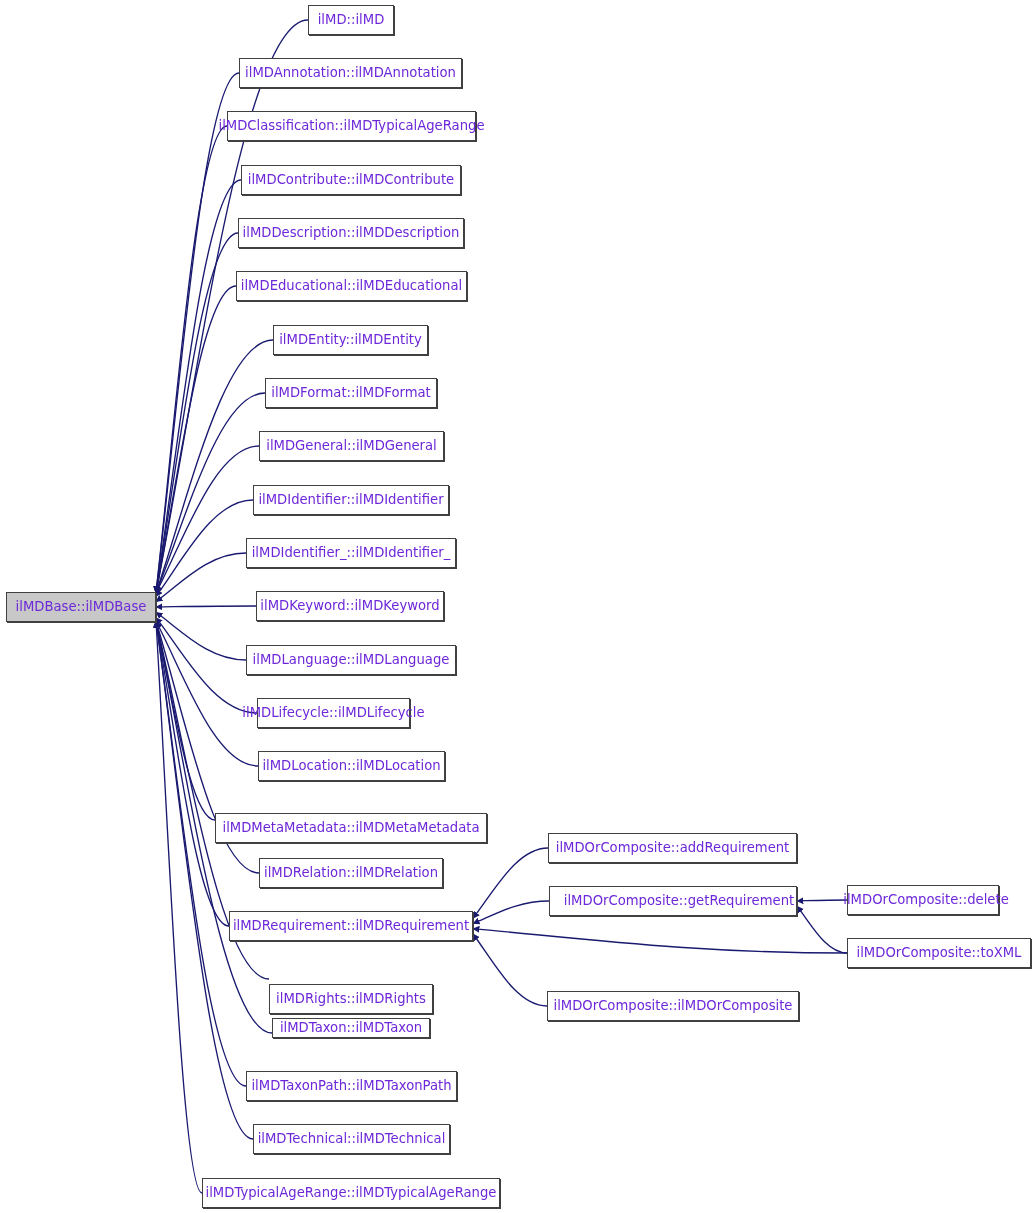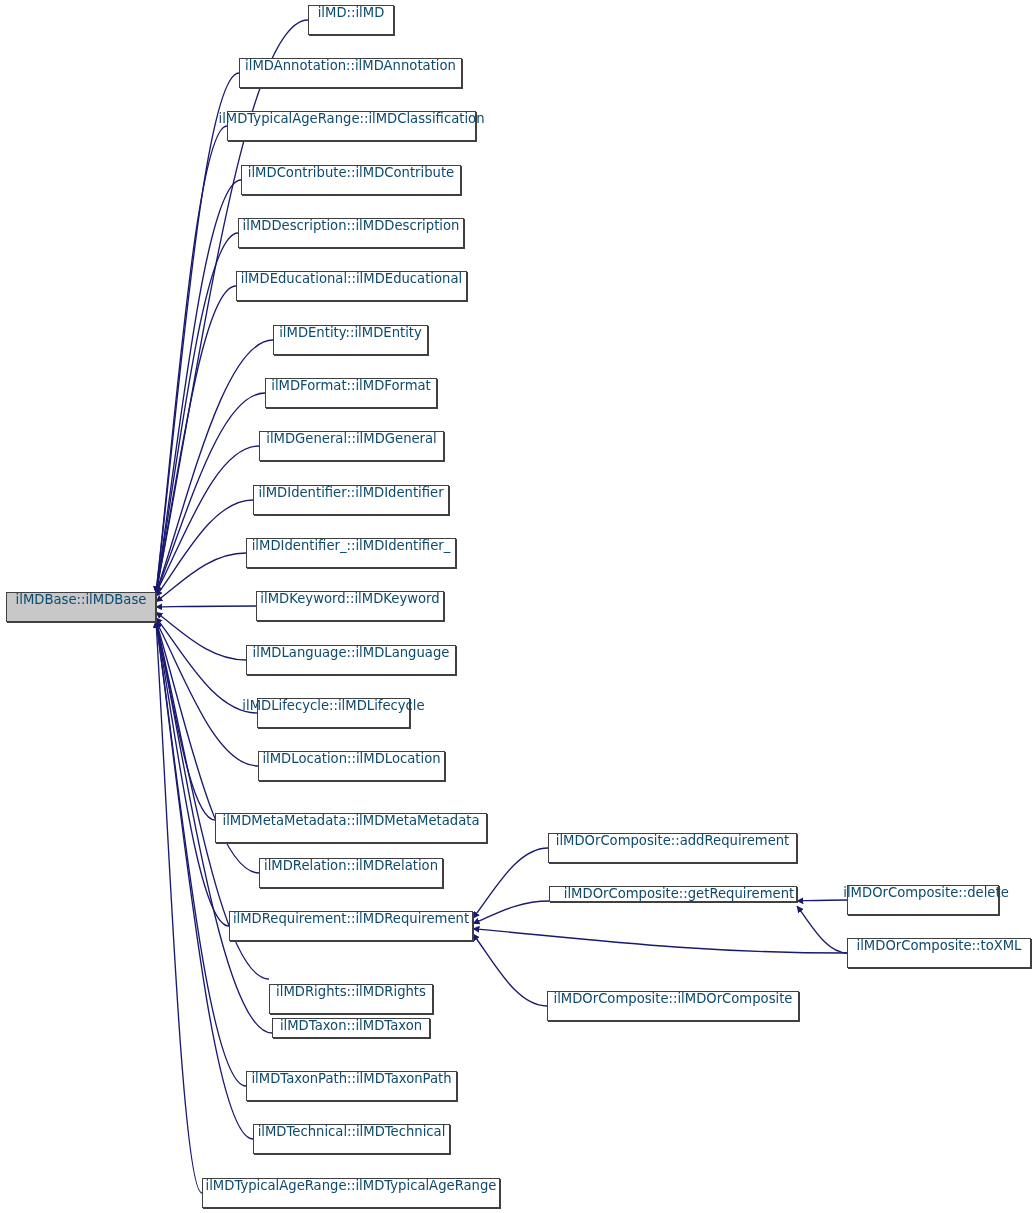--- a/index.html
+++ b/index.html
@@ -5,22 +5,22 @@
   html,body{margin:0;padding:0;background:#ffffff;}
   body{
     width:1035px;height:1213px;position:relative;overflow:hidden;
     font-family:"DejaVu Sans","Liberation Sans",sans-serif;
   }
   #graph{position:absolute;left:0;top:0;width:1035px;height:1213px;}
   .node-box{
     position:absolute;box-sizing:border-box;
     border:1px solid #404040;
     background:#ffffff;
-    display:flex;justify-content:center;
-    font-size:13.2px;color:#0c4a6e;white-space:nowrap;
+    display:flex;align-items:center;justify-content:center;
+    font-size:13.2px;color:#6d28d9;white-space:nowrap;
     letter-spacing:0px;
     box-shadow:1px 1px 0 0 #404040;
   }
   .node-box.root{background:#c8c8c8;}
   .node-label{pointer-events:none;line-height:1;}
 </style>
 </head>
 <body>
 
 <svg id="graph" viewBox="0 0 1035 1213" xmlns="http://www.w3.org/2000/svg">
@@ -66,21 +66,21 @@
     <div class="node-box root" style="left: 6px; top: 592px; width: 150px; height: 30px;">
       <span class="node-label">ilMDBase::ilMDBase</span>
     </div>
     <div class="node-box" style="left: 308px; top: 5px; width: 86px; height: 30px;">
       <span class="node-label">ilMD::ilMD</span>
     </div>
     <div class="node-box" style="left: 239px; top: 58px; width: 223px; height: 30px;">
       <span class="node-label">ilMDAnnotation::ilMDAnnotation</span>
     </div>
     <div class="node-box" style="left: 227px; top: 111px; width: 249px; height: 30px;">
-      <span class="node-label">ilMDTypicalAgeRange::ilMDClassification</span>
+      <span class="node-label">ilMDClassification::ilMDTypicalAgeRange</span>
     </div>
     <div class="node-box" style="left: 241px; top: 165px; width: 220px; height: 30px;">
       <span class="node-label">ilMDContribute::ilMDContribute</span>
     </div>
     <div class="node-box" style="left: 238px; top: 218px; width: 226px; height: 30px;">
       <span class="node-label">ilMDDescription::ilMDDescription</span>
     </div>
     <div class="node-box" style="left: 236px; top: 271px; width: 231px; height: 30px;">
       <span class="node-label">ilMDEducational::ilMDEducational</span>
     </div>
@@ -131,21 +131,21 @@
     </div>
     <div class="node-box" style="left: 253px; top: 1124px; width: 197px; height: 30px;">
       <span class="node-label">ilMDTechnical::ilMDTechnical</span>
     </div>
     <div class="node-box" style="left: 202px; top: 1178px; width: 298px; height: 30px;">
       <span class="node-label">ilMDTypicalAgeRange::ilMDTypicalAgeRange</span>
     </div>
     <div class="node-box" style="left: 548px; top: 833px; width: 249px; height: 30px;">
       <span class="node-label">ilMDOrComposite::addRequirement</span>
     </div>
-    <div class="node-box" style="left: 549px; top: 886px; width: 248px; height: 16px; padding-left: 12px;">
+    <div class="node-box" style="left: 549px; top: 886px; width: 248px; height: 30px; padding-left: 12px;">
       <span class="node-label">ilMDOrComposite::getRequirement</span>
     </div>
     <div class="node-box" style="left: 547px; top: 991px; width: 252px; height: 30px;">
       <span class="node-label">ilMDOrComposite::ilMDOrComposite</span>
     </div>
     <div class="node-box" style="left: 847px; top: 885px; width: 152px; height: 30px; padding-left: 6px;">
       <span class="node-label">ilMDOrComposite::delete</span>
     </div>
     <div class="node-box" style="left: 847px; top: 938px; width: 184px; height: 30px;">
       <span class="node-label">ilMDOrComposite::toXML</span>

